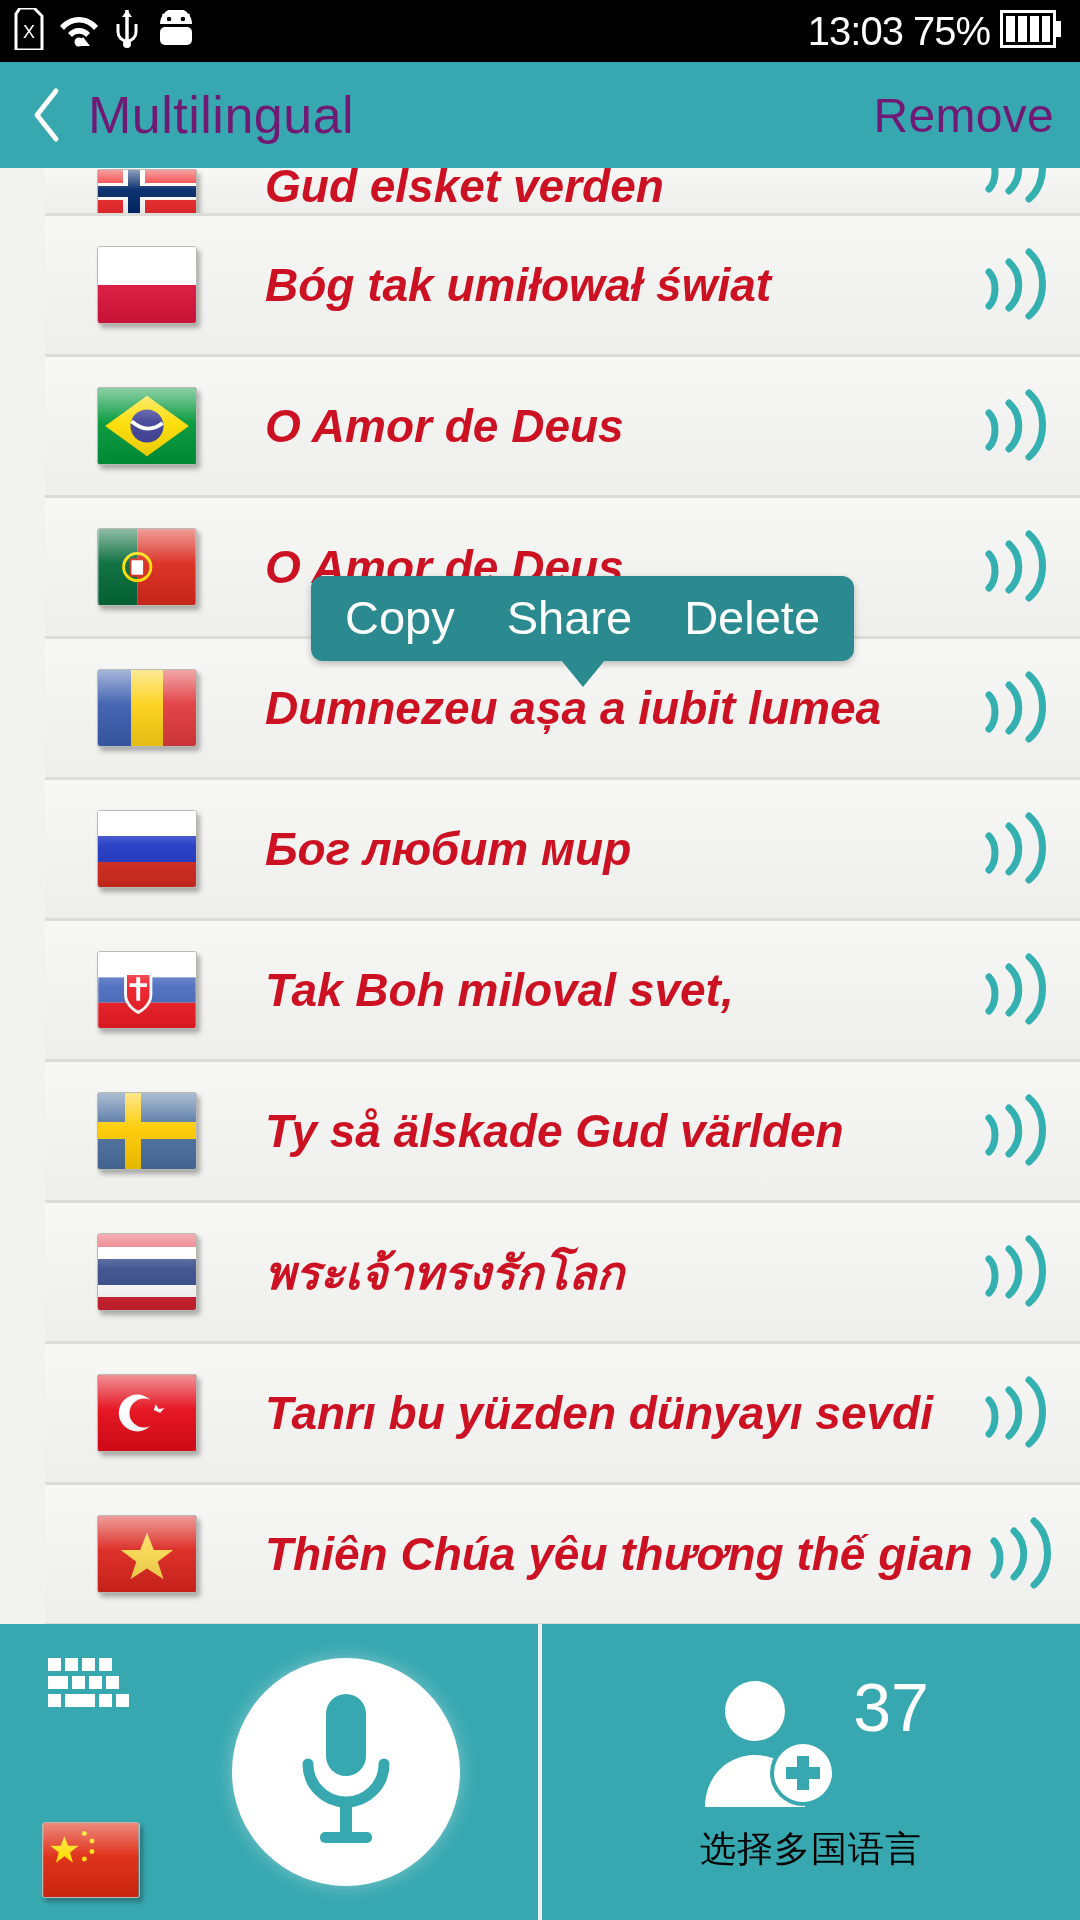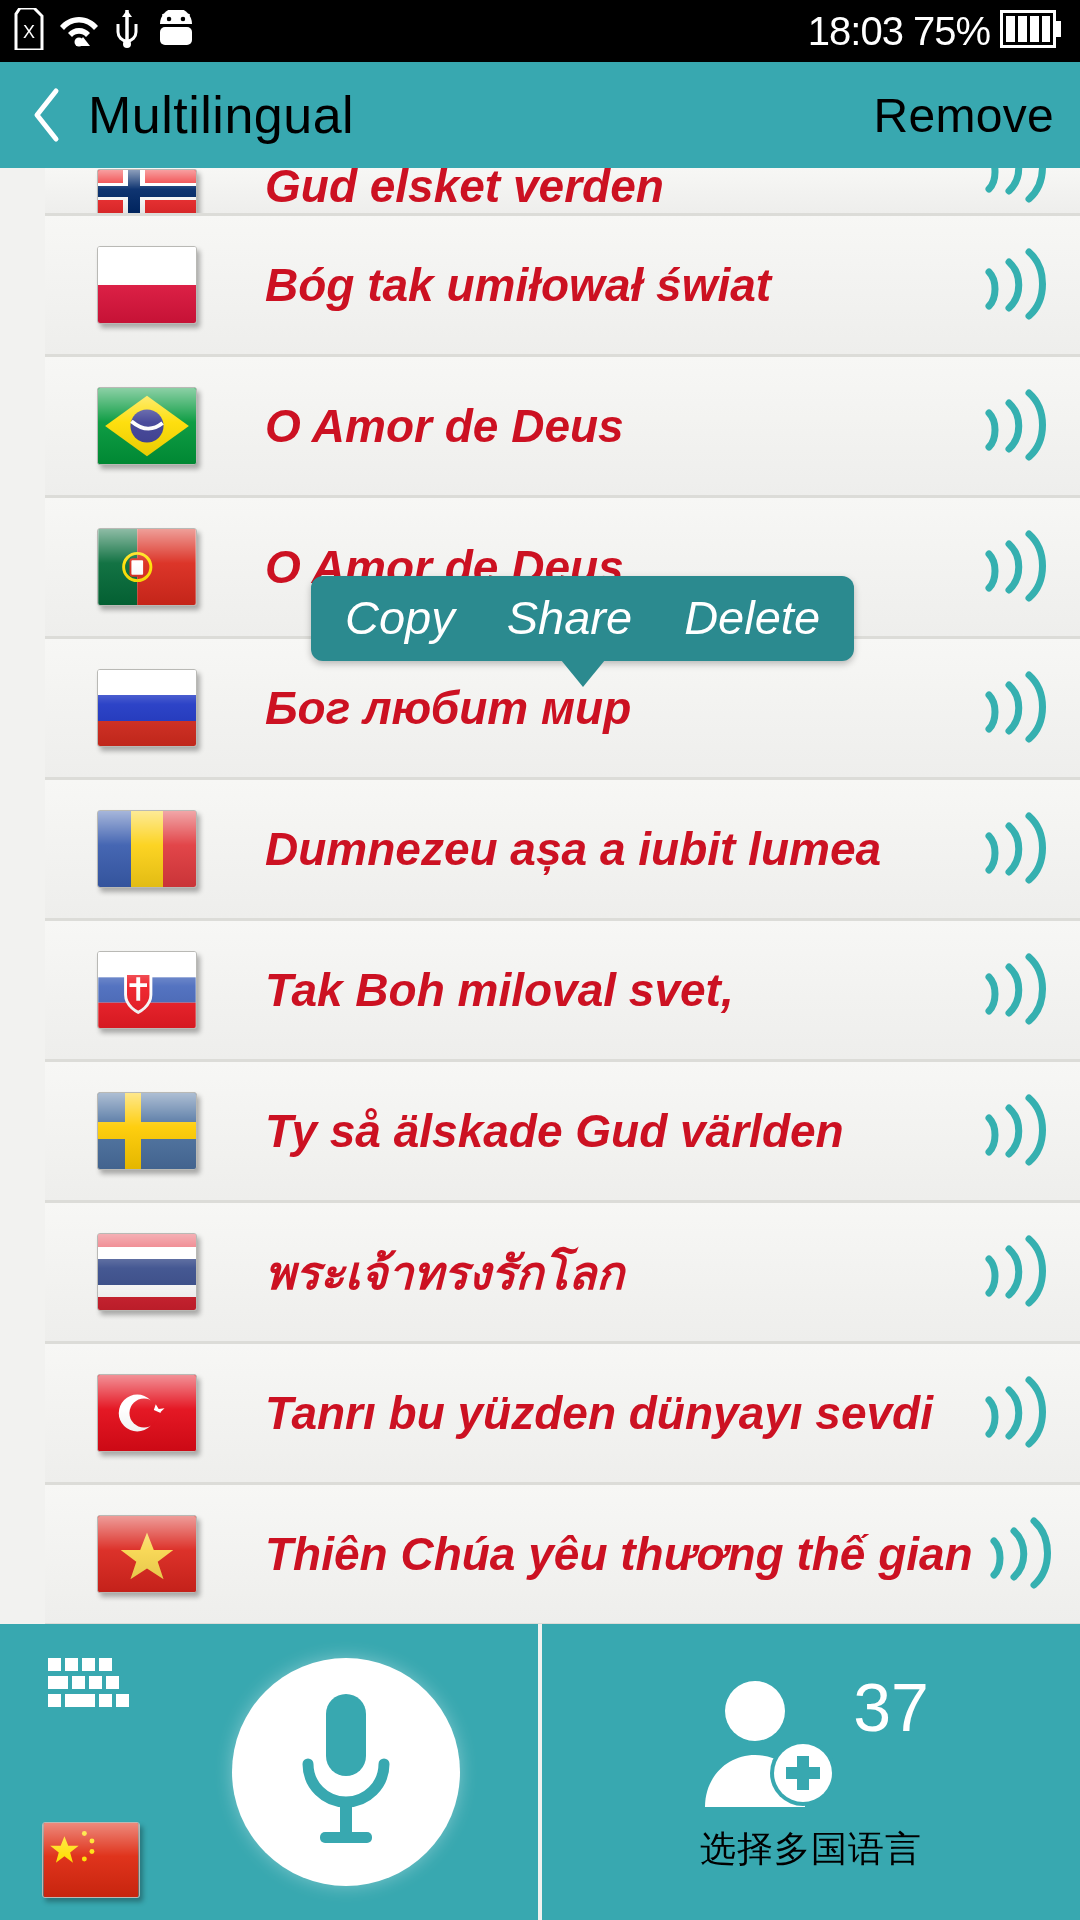--- a/index.html
+++ b/index.html
@@ -16,21 +16,21 @@
     padding:0 18px 0 14px;
   }
   .status-left{ display:flex; align-items:center; gap:14px; }
   .status-right{ display:flex; align-items:center; gap:10px; }
   .status-time{ font-size:40px; letter-spacing:-1px; font-weight:400; }
   .status-batt-txt{ font-size:40px; letter-spacing:-1px; }
   .ic{ display:block; }
 
   
   .header{
-    height:106px; background:#38a8b0; color:#000000;
+    height:106px; background:#38a8b0; color:#701a75;
     display:flex; align-items:center; padding:0 26px 0 24px;
     position:relative;
   }
   .back-chevron{
     width:46px; height:46px; flex:0 0 auto;
     display:flex; align-items:center; justify-content:center;
   }
   .title{
     font-size:52px; font-weight:400; margin-left:18px;
     letter-spacing:0.5px; line-height:1;
@@ -75,21 +75,20 @@
     display:flex; align-items:center; justify-content:center;
   }
 
   
   .ctx{
     position:absolute; left:311px; top:408px; z-index:50;
     background:#2b8a8f; border-radius:12px;
     padding:18px 34px 20px 34px;
     display:flex; align-items:center; gap:52px;
     box-shadow:0 3px 7px rgba(0,0,0,.25);
-    font-style:italic;
   }
   .ctx-item{ color:#fff; font-size:47px; font-weight:400; line-height:1; }
   .ctx-arrow{
     position:absolute; left:50%; margin-left:-22px; bottom:-26px;
     width:0; height:0;
     border-left:22px solid transparent; border-right:22px solid transparent;
     border-top:27px solid #2b8a8f;
   }
 
   
@@ -153,21 +152,21 @@
       <svg width="44" height="38" viewBox="0 0 44 38">
         <path d="M6 14a16 16 0 0 1 32 0z" fill="#fff"></path>
         <circle cx="15" cy="9" r="2.3" fill="#000"></circle>
         <circle cx="29" cy="9" r="2.3" fill="#000"></circle>
         <rect x="6" y="17" width="32" height="18" rx="5" fill="#fff"></rect>
         <path d="M9 4l3 6M35 4l-3 6" stroke="#fff" stroke-width="2.5"></path>
       </svg>
     </span>
   </div>
   <div class="status-right">
-    <span class="status-time">18:03</span>
+    <span class="status-time">13:03</span>
     <span class="status-batt-txt">75%</span>
     <span class="ic">
       <svg width="62" height="38" viewBox="0 0 62 38">
         <rect x="1.5" y="1.5" width="53" height="35" fill="none" stroke="#fff" stroke-width="3"></rect>
         <rect x="55" y="11" width="6" height="16" fill="#fff"></rect>
         <rect x="6" y="6" width="9" height="26" fill="#fff"></rect>
         <rect x="18" y="6" width="9" height="26" fill="#fff"></rect>
         <rect x="30" y="6" width="9" height="26" fill="#fff"></rect>
         <rect x="42" y="6" width="8" height="26" fill="#fff"></rect>
       </svg>
@@ -265,45 +264,45 @@
             <path d="M14 28c8 8 8 26 0 34"></path>
             <path d="M34 18c13 12 13 34 0 46"></path>
             <path d="M54 8c18 16 18 48 0 64"></path>
           </g>
         </svg>
     </span>
   </div>
 
   <div class="row">
     <div class="flag">
+      <div class="vs" style="left:0;width:33.4%;background:#3a5dae;"></div>
+      <div class="vs" style="left:33.4%;width:33.3%;background:#fcd116;"></div>
+      <div class="vs" style="left:66.7%;width:33.3%;background:#e03a3e;"></div>
+      <div class="sheen"></div>
+    </div>
+    <span class="phrase">Dumnezeu așa a iubit lumea</span>
+    <span class="speaker">
+      <svg width="72" height="82" viewBox="0 0 72 82">
+          <g fill="none" stroke="#35b0b0" stroke-width="7" stroke-linecap="round">
+            <path d="M14 28c8 8 8 26 0 34"></path>
+            <path d="M34 18c13 12 13 34 0 46"></path>
+            <path d="M54 8c18 16 18 48 0 64"></path>
+          </g>
+        </svg>
+    </span>
+  </div>
+
+  <div class="row">
+    <div class="flag">
       <div class="st" style="top:0;height:33.4%;background:#fff;"></div>
       <div class="st" style="top:33.4%;height:33.3%;background:#2038c4;"></div>
       <div class="st" style="top:66.7%;height:33.3%;background:#d52b1e;"></div>
       <div class="sheen"></div>
     </div>
     <span class="phrase">Бог любит мир</span>
-    <span class="speaker">
-      <svg width="72" height="82" viewBox="0 0 72 82">
-          <g fill="none" stroke="#35b0b0" stroke-width="7" stroke-linecap="round">
-            <path d="M14 28c8 8 8 26 0 34"></path>
-            <path d="M34 18c13 12 13 34 0 46"></path>
-            <path d="M54 8c18 16 18 48 0 64"></path>
-          </g>
-        </svg>
-    </span>
-  </div>
-
-  <div class="row">
-    <div class="flag">
-      <div class="vs" style="left:0;width:33.4%;background:#3a5dae;"></div>
-      <div class="vs" style="left:33.4%;width:33.3%;background:#fcd116;"></div>
-      <div class="vs" style="left:66.7%;width:33.3%;background:#e03a3e;"></div>
-      <div class="sheen"></div>
-    </div>
-    <span class="phrase">Dumnezeu așa a iubit lumea</span>
     <span class="speaker">
       <svg width="72" height="82" viewBox="0 0 72 82">
           <g fill="none" stroke="#35b0b0" stroke-width="7" stroke-linecap="round">
             <path d="M14 28c8 8 8 26 0 34"></path>
             <path d="M34 18c13 12 13 34 0 46"></path>
             <path d="M54 8c18 16 18 48 0 64"></path>
           </g>
         </svg>
     </span>
   </div>

